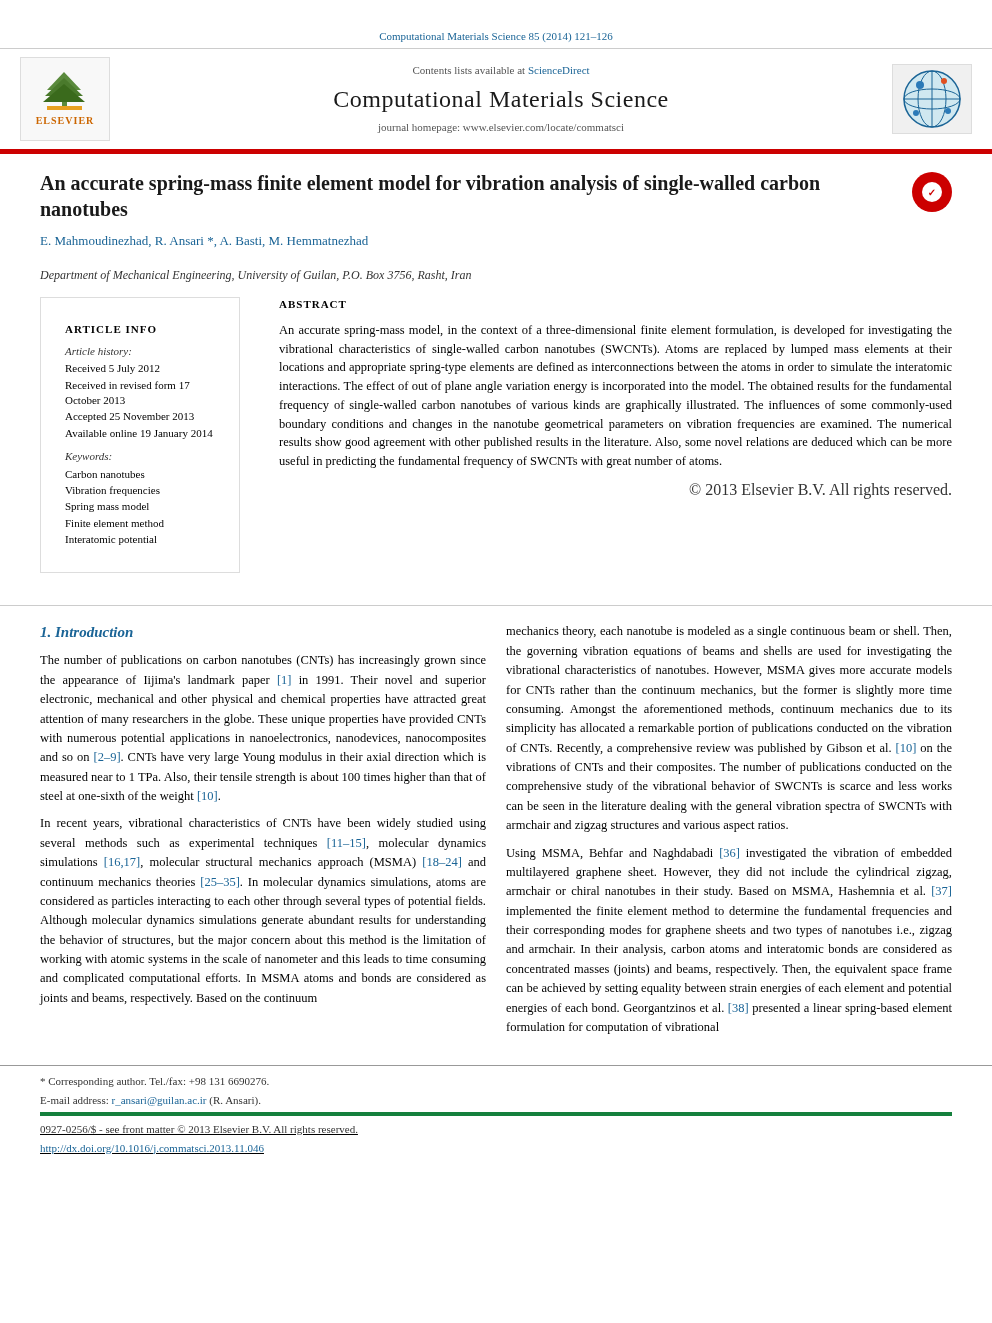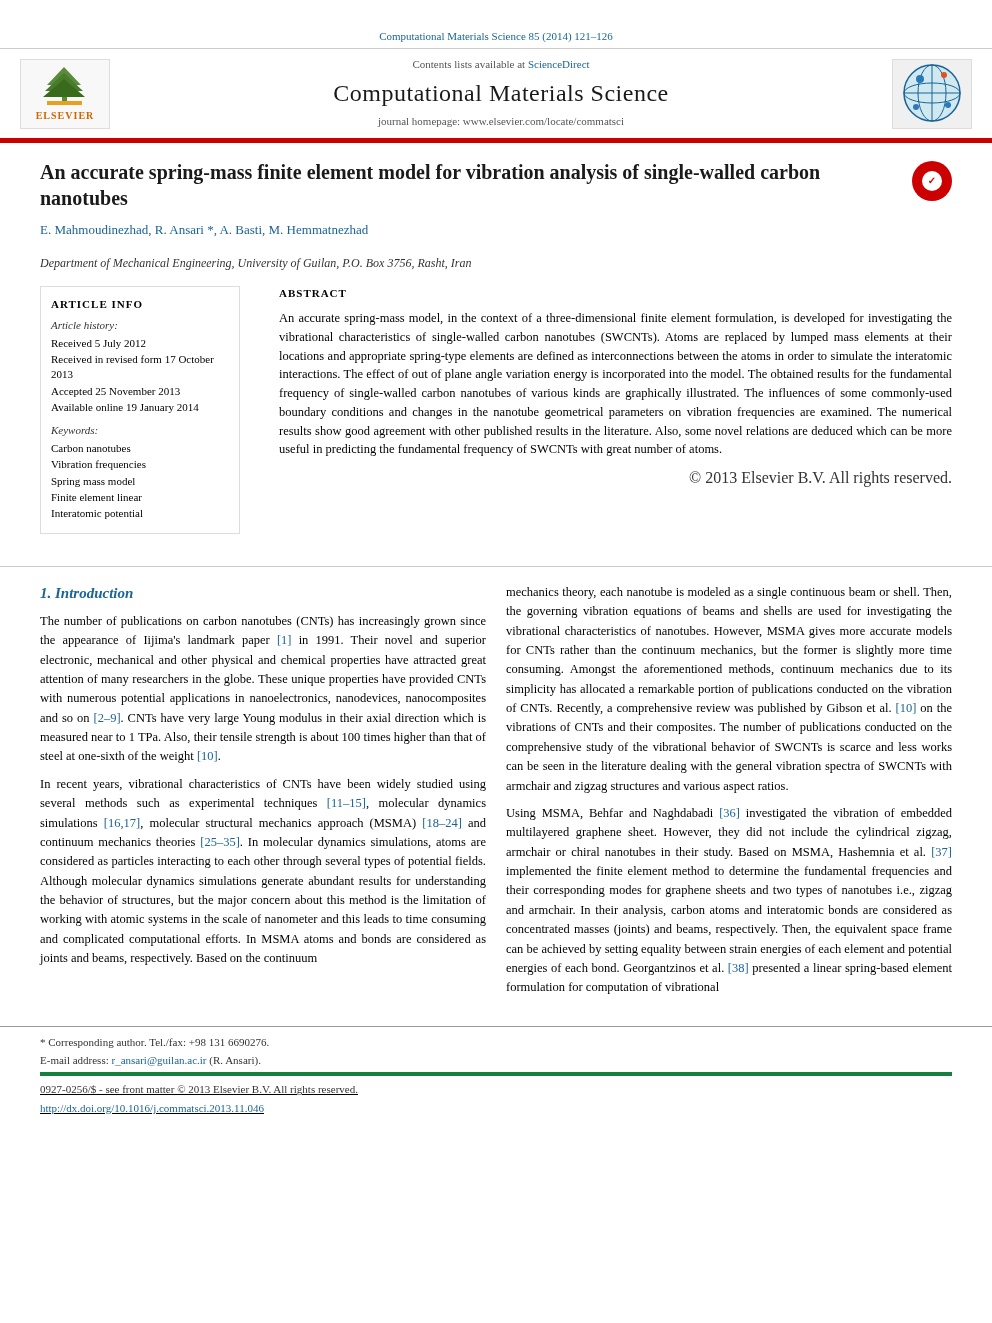--- a/index.html
+++ b/index.html
@@ -22,21 +22,21 @@
     }
     .journal-header {
       display: flex;
       align-items: center;
       padding: 8px 20px;
       border-bottom: 2px solid #c00;
       gap: 10px;
     }
     .journal-logo-left {
       width: 90px;
-      height: 70px;
+      height: 84px;
       background: #f8f8f8;
       border: 1px solid #ddd;
       display: flex;
       align-items: center;
       justify-content: center;
       flex-shrink: 0;
     }
     .elsevier-logo {
       display: flex;
       flex-direction: column;
@@ -140,21 +140,21 @@
 
     .two-col {
       display: flex;
       gap: 20px;
       margin-top: 10px;
     }
     .article-info {
       width: 200px;
       flex-shrink: 0;
       border: 1px solid #ddd;
-      padding: 10px;
+      padding: 24px;
       font-size: 11.5px;
     }
     .info-section-title {
       font-size: 11px;
       font-variant: small-caps;
       letter-spacing: 1px;
       color: #000;
       font-weight: bold;
       margin-bottom: 6px;
       text-transform: uppercase;
@@ -345,21 +345,21 @@
         <div class="info-date-line">Received 5 July 2012</div>
         <div class="info-date-line">Received in revised form 17 October 2013</div>
         <div class="info-date-line">Accepted 25 November 2013</div>
         <div class="info-date-line">Available online 19 January 2014</div>
       </div>
       <div class="keywords-section">
         <div class="info-label">Keywords:</div>
         <div class="keyword-item">Carbon nanotubes</div>
         <div class="keyword-item">Vibration frequencies</div>
         <div class="keyword-item">Spring mass model</div>
-        <div class="keyword-item">Finite element linear</div>
+        <div class="keyword-item">Finite element method</div>
         <div class="keyword-item">Interatomic potential</div>
       </div>
     </div>
 
     <div class="abstract-section">
       <div class="abstract-title">Abstract</div>
       <div class="abstract-text">An accurate spring-mass model, in the context of a three-dimensional finite element formulation, is developed for investigating the vibrational characteristics of single-walled carbon nanotubes (SWCNTs). Atoms are replaced by lumped mass elements at their locations and appropriate spring-type elements are defined as interconnections between the atoms in order to simulate the interatomic interactions. The effect of out of plane angle variation energy is incorporated into the model. The obtained results for the fundamental frequency of single-walled carbon nanotubes of various kinds are graphically illustrated. The influences of some commonly-used boundary conditions and changes in the nanotube geometrical parameters on vibration frequencies are examined. The numerical results show good agreement with other published results in the literature. Also, some novel relations are deduced which can be more useful in predicting the fundamental frequency of SWCNTs with great number of atoms.</div>
       <div class="copyright-line">© 2013 Elsevier B.V. All rights reserved.</div>
     </div>
   </div>

